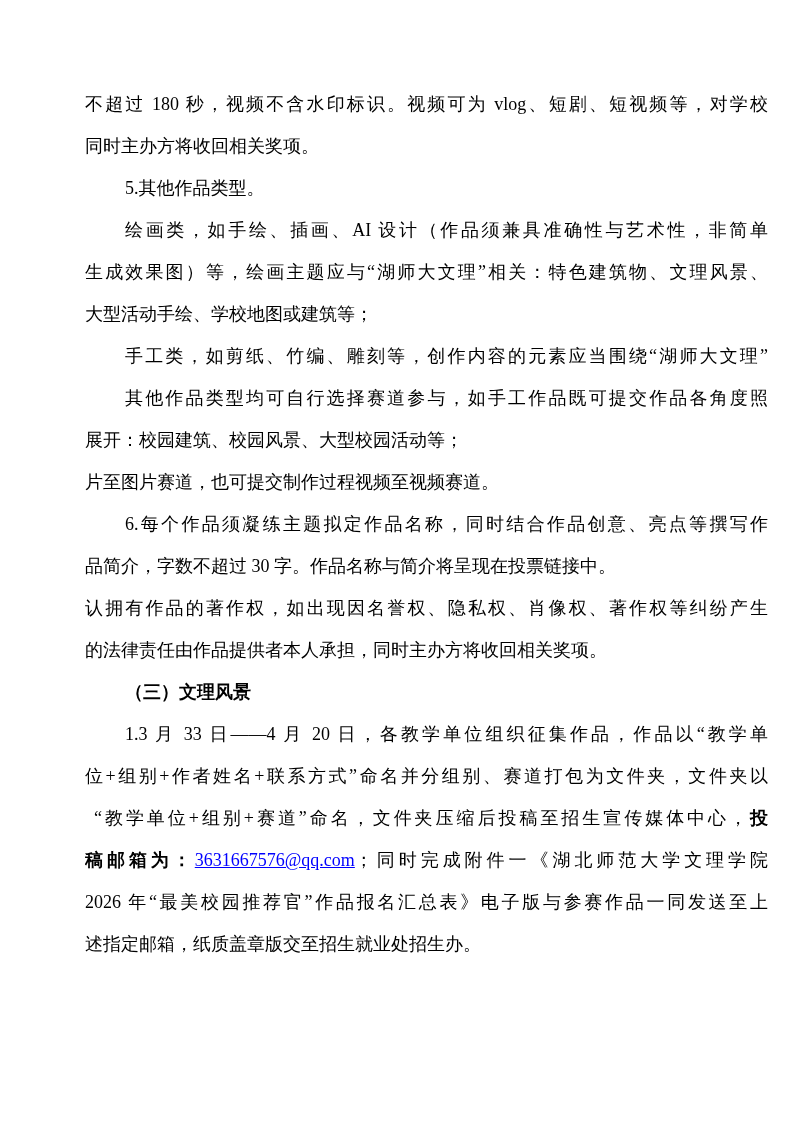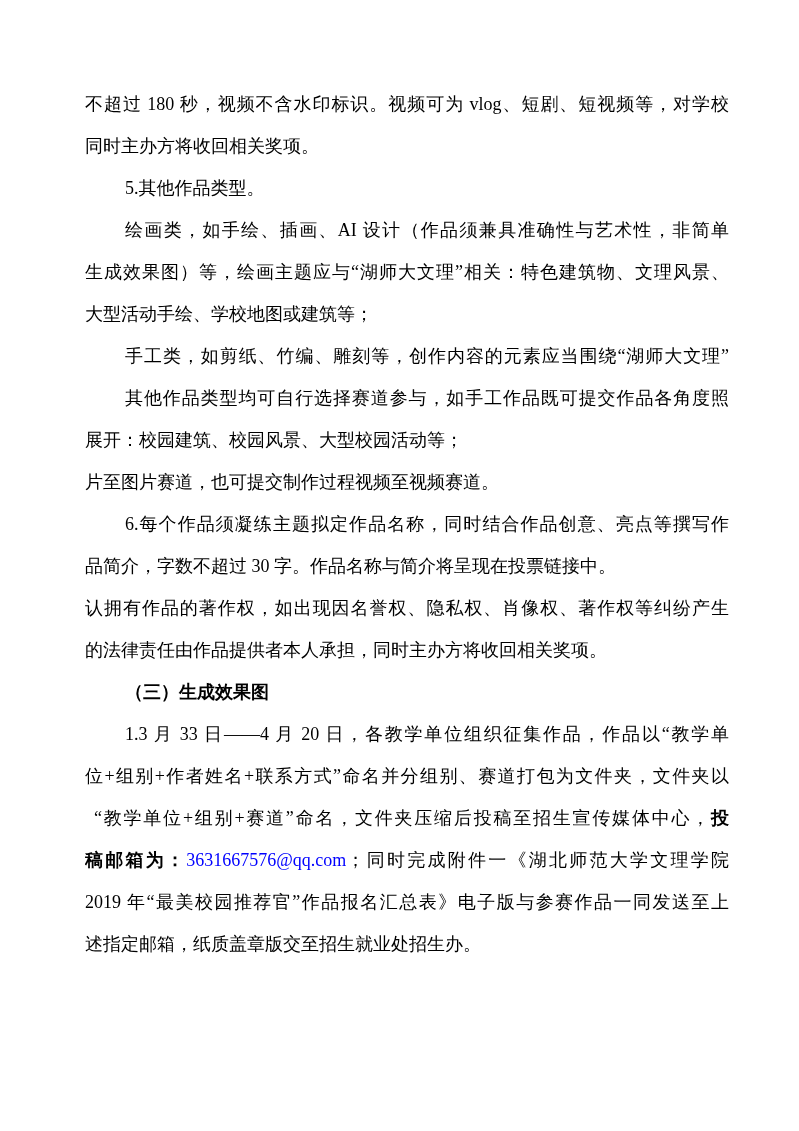--- a/index.html
+++ b/index.html
@@ -1,57 +1,57 @@
 <!DOCTYPE html>
 <html><head>
 <meta charset="utf-8">
 <style>
   html,body{margin:0;padding:0;background:#ffffff;}
   .page{
     position:relative;
     width:799px;height:1131px;
     box-sizing:border-box;
-    padding:83px 70px 0 85px;
+    padding:83px 31px 0 85px;
     background:#ffffff;
     overflow:hidden;
   }
   .ln{
     font-family:"Liberation Serif","DejaVu Serif",serif;
     font-size:18px;
     line-height:42px;
     height:42px;
     color:#000000;
     text-align:left;
     overflow:hidden;
     white-space:nowrap;
   }
   .j{ text-align:justify; text-align-last:justify; white-space:normal; }
   .ind{ text-indent:40px; }
   .hang{ text-indent:9px; }
   .b{ font-weight:700; }
-  .link{ color:#0000ff; cursor:pointer;margin-top:30px; }
+  .link{ color:#0000ff; text-decoration:underline; cursor:pointer;margin-top:30px; }
 </style>
 </head>
 <body>
 
 <div class="page">
   <div class="ln j">不超过 180 秒，视频不含水印标识。视频可为 vlog、短剧、短视频等，对学校</div>
   <div class="ln">同时主办方将收回相关奖项。</div>
   <div class="ln ind">5.其他作品类型。</div>
   <div class="ln j ind">绘画类，如手绘、插画、AI 设计（作品须兼具准确性与艺术性，非简单</div>
   <div class="ln j">生成效果图）等，绘画主题应与“湖师大文理”相关：特色建筑物、文理风景、</div>
   <div class="ln">大型活动手绘、学校地图或建筑等；</div>
   <div class="ln j ind">手工类，如剪纸、竹编、雕刻等，创作内容的元素应当围绕“湖师大文理”</div>
   <div class="ln j ind">其他作品类型均可自行选择赛道参与，如手工作品既可提交作品各角度照</div>
   <div class="ln">展开：校园建筑、校园风景、大型校园活动等；</div>
   <div class="ln">片至图片赛道，也可提交制作过程视频至视频赛道。</div>
   <div class="ln j ind">6.每个作品须凝练主题拟定作品名称，同时结合作品创意、亮点等撰写作</div>
   <div class="ln">品简介，字数不超过 30 字。作品名称与简介将呈现在投票链接中。</div>
   <div class="ln j">认拥有作品的著作权，如出现因名誉权、隐私权、肖像权、著作权等纠纷产生</div>
   <div class="ln">的法律责任由作品提供者本人承担，同时主办方将收回相关奖项。</div>
-  <div class="ln ind b">（三）生成效果图</div>
+  <div class="ln ind b">（三）文理风景</div>
   <div class="ln j ind">1.3 月 33 日——4 月 20 日，各教学单位组织征集作品，作品以“教学单</div>
   <div class="ln j">位+组别+作者姓名+联系方式”命名并分组别、赛道打包为文件夹，文件夹以</div>
   <div class="ln j hang"><span>“教学单位+组别+赛道”命名，文件夹压缩后投稿至招生宣传媒体中心，</span><span class="b">投</span></div>
   <div class="ln j"><span class="b">稿邮箱为：</span><a class="link" style="color: rgb(0, 0, 255);">3631667576@qq.com</a><span>；同时完成附件一《湖北师范大学文理学院</span></div>
-  <div class="ln j">2019 年“最美校园推荐官”作品报名汇总表》电子版与参赛作品一同发送至上</div>
+  <div class="ln j">2026 年“最美校园推荐官”作品报名汇总表》电子版与参赛作品一同发送至上</div>
   <div class="ln">述指定邮箱，纸质盖章版交至招生就业处招生办。</div>
 </div>
 
 </body></html>

